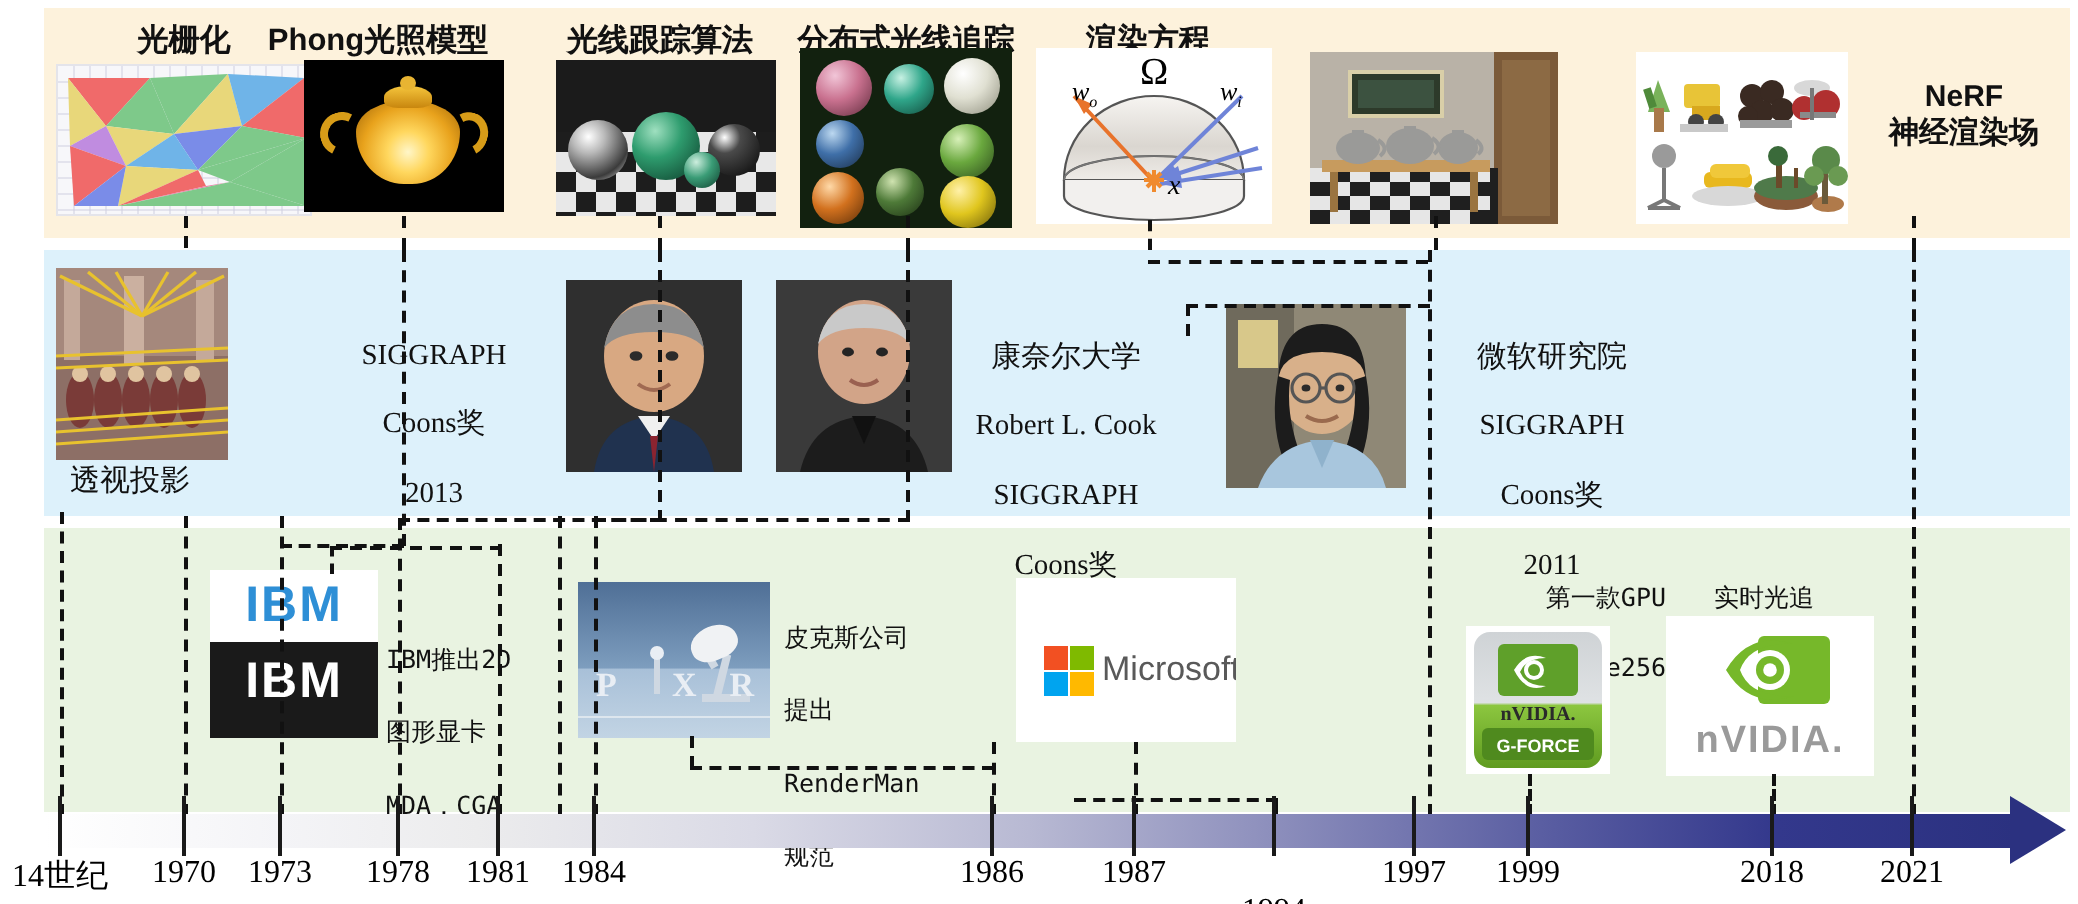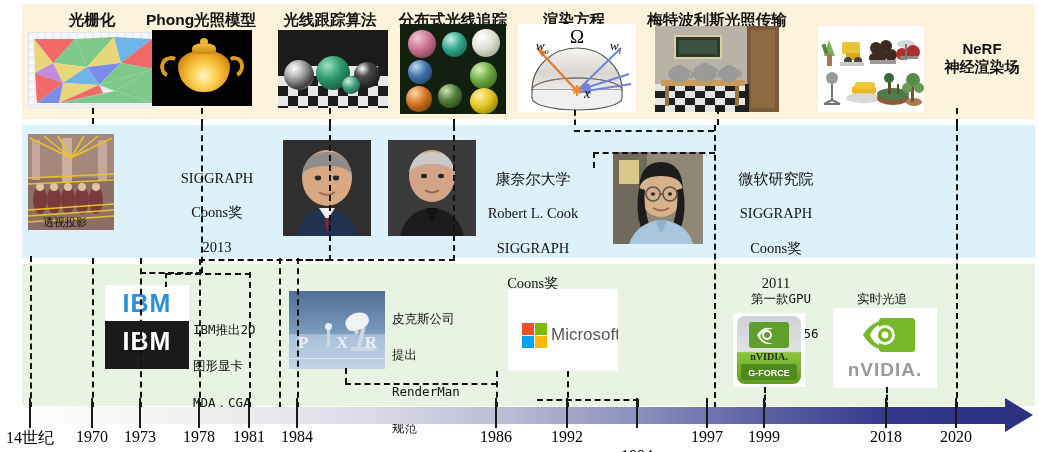--- a/index.html
+++ b/index.html
@@ -173,25 +173,24 @@
 </head>
 <body>
 
 <div id="stage">
 
   <div class="band" id="band-top"></div>
   <div class="band" id="band-mid"></div>
   <div class="band" id="band-bottom"></div>
 
   <div class="hdr cap-cn" style="left:92px;  top:10px;">光栅化</div>
-  <div class="hdr cap-cn" style="left:201px; top:10px;">Phong光照模型</div>
+  <div class="hdr cap-cn" style="left:189px; top:10px;">Phong光照模型</div>
   <div class="hdr cap-cn" style="left:330px; top:10px;">光线跟踪算法</div>
   <div class="hdr cap-cn" style="left:453px; top:10px;">分布式光线追踪</div>
   <div class="hdr cap-cn" style="left:574px; top:10px;font-family:Liberation Mono, monospace;">渲染方程</div>
-  <div class="hdr cap-cn" style="left:717px; top:10px;">梅特波利斯光照传输</div>
 
   <div class="cap cap-cn" style="left:930px; top:40px; width:104px; font-size:15px; font-weight:600;">NeRF
 神经渲染场</div>
 
   <div class="thumb" id="img-raster" style="left:28px; top:32px; width:128px; height:76px;">
     <svg width="128" height="76" viewBox="0 0 128 76">
       <rect x="0" y="0" width="128" height="76" fill="#f7f7fa"></rect>
       <g stroke="#cfcfe0" stroke-width="0.5">
         <path d="M8 0v76M16 0v76M24 0v76M32 0v76M40 0v76M48 0v76M56 0v76M64 0v76M72 0v76M80 0v76M88 0v76M96 0v76M104 0v76M112 0v76M120 0v76"></path>
         <path d="M0 8h128M0 16h128M0 24h128M0 32h128M0 40h128M0 48h128M0 56h128M0 64h128M0 72h128"></path>
@@ -428,21 +427,21 @@
           <path d="M43 24 L70 2"></path>
           <path d="M43 24 L84 4"></path>
         <path d="M0 44 L86 40"></path>
           <path d="M0 50 L86 46"></path>
         <path d="M0 76 L86 70"></path>
           <path d="M0 82 L86 76"></path>
           <path d="M0 88 L86 82"></path>
       </g>
     </svg>
   </div>
-  <div class="cap cap-cn" style="left:10px; top:216px; width:110px; font-size:11px;">透视投影</div>
+  <div class="cap cap-cn" style="left:10px; top:232px; width:110px; font-size:15px;">透视投影</div>
 
   <div class="cap" style="left:158px; top:152px; width:118px; font-size:15px;">
     <div class="serifblk" style="font-size:14.5px;">SIGGRAPH</div>
     <div class="serifblk" style="font-size:14.5px;">Coons奖</div>
     <div class="serifblk" style="font-size:14.5px;">2013</div>
   </div>
 
   <div class="portrait" id="img-whitted-p" style="left:283px; top:140px; width:88px; height:96px;">
     <svg width="88" height="96" viewBox="0 0 88 96">
       <rect width="88" height="96" fill="#2f2f2f"></rect>
@@ -537,21 +536,21 @@
   </div>
 
   <div class="thumb" id="img-ms" style="left:508px; top:289px; width:110px; height:82px;">
     <div class="ms-sq" style="left:14px; top:34px; background:#f25022;"></div>
     <div class="ms-sq" style="left:27px; top:34px; background:#7fba00;"></div>
     <div class="ms-sq" style="left:14px; top:47px; background:#00a4ef;"></div>
     <div class="ms-sq" style="left:27px; top:47px; background:#ffb900;"></div>
     <div style="position:absolute; left:43px; top:36px; font-size:17px; color:#595959; font-family:'Liberation Sans',sans-serif;">Microsoft</div>
   </div>
 
-  <div class="cap monoish" style="left:729px; top:272px; width:104px; text-align:center; line-height:1.4;">
+  <div class="cap monoish" style="left:729px; top:272px; width:104px; text-align:right; line-height:1.4;">
     <div>第一款GPU</div>
     <div>GeForce256</div>
   </div>
   <div class="thumb white" style="left:733px; top:313px; width:72px; height:74px;">
     <div id="img-gf" style="position:absolute; left:4px; top:3px; width:64px; height:68px;">
       <svg width="64" height="68" viewBox="0 0 64 68">
         <rect x="12" y="6" width="40" height="26" rx="3" fill="#5fa02a"></rect>
         <path d="M20 19 q6 -10 16 -6 q-10 0 -13 7 q3 7 13 7 q-10 4 -16 -8z" fill="#fff"></path>
         <circle cx="30" cy="19" r="5" fill="#fff"></circle>
           <circle cx="30" cy="19" r="3" fill="#5fa02a"></circle>
@@ -640,26 +639,26 @@
       <div class="tick-label" style="left: 140px;">1973</div>
       <div class="tick" style="left: 198px;"></div>
       <div class="tick-label" style="left: 199px;">1978</div>
       <div class="tick" style="left: 248px;"></div>
       <div class="tick-label" style="left: 249px;">1981</div>
       <div class="tick" style="left: 296px;"></div>
       <div class="tick-label" style="left: 297px;">1984</div>
       <div class="tick" style="left: 495px;"></div>
       <div class="tick-label" style="left: 496px;">1986</div>
       <div class="tick" style="left: 566px;"></div>
-      <div class="tick-label" style="left: 567px;">1992</div>
+      <div class="tick-label" style="left: 567px;">1987</div>
       <div class="tick" style="left: 636px;"></div>
       <div class="tick-label" style="left: 637px; margin-top: 19px;">1994</div>
       <div class="tick" style="left: 706px;"></div>
       <div class="tick-label" style="left: 707px;">1997</div>
       <div class="tick" style="left: 763px;"></div>
       <div class="tick-label" style="left: 764px;">1999</div>
       <div class="tick" style="left: 885px;"></div>
       <div class="tick-label" style="left: 886px;">2018</div>
       <div class="tick" style="left: 955px;"></div>
-      <div class="tick-label" style="left: 956px;">2020</div>
+      <div class="tick-label" style="left: 956px;">2021</div>
     </div>
 
 </div>
 
 </body></html>

